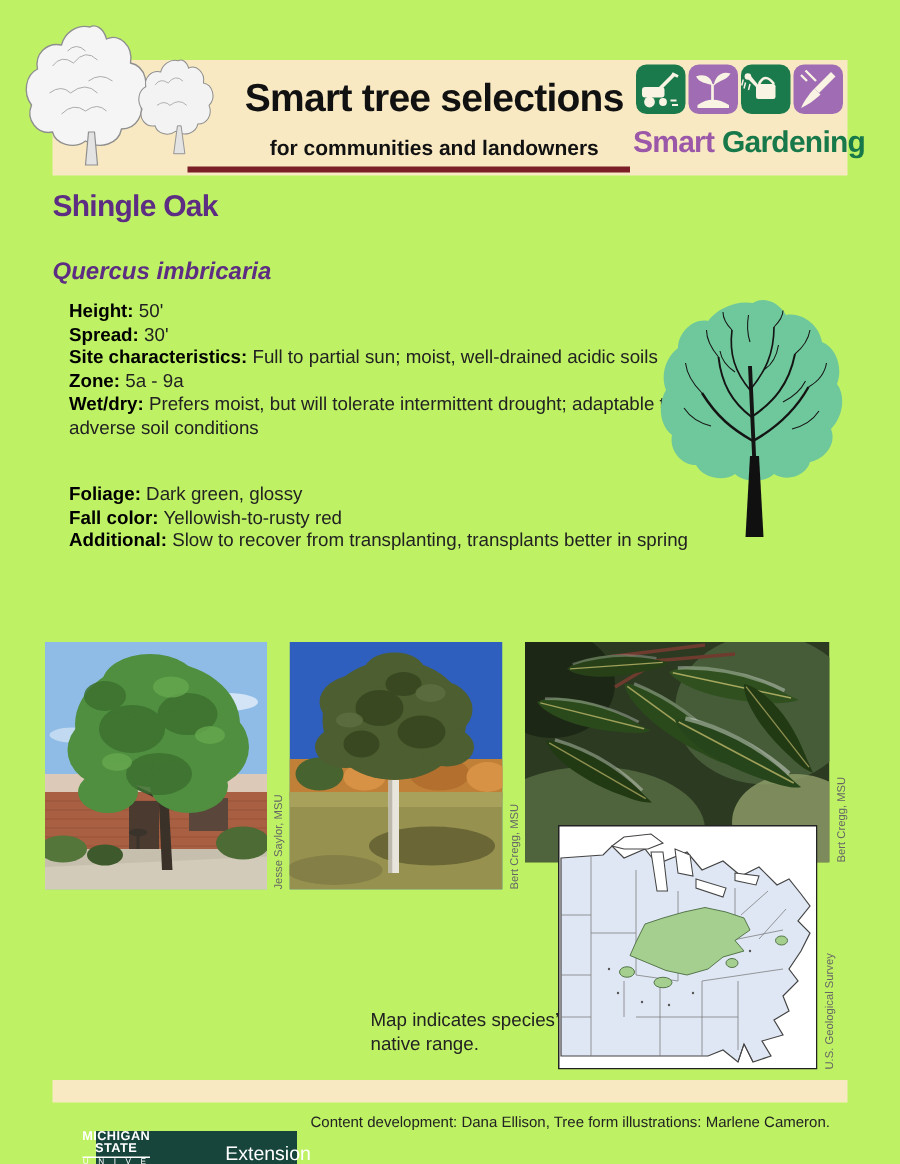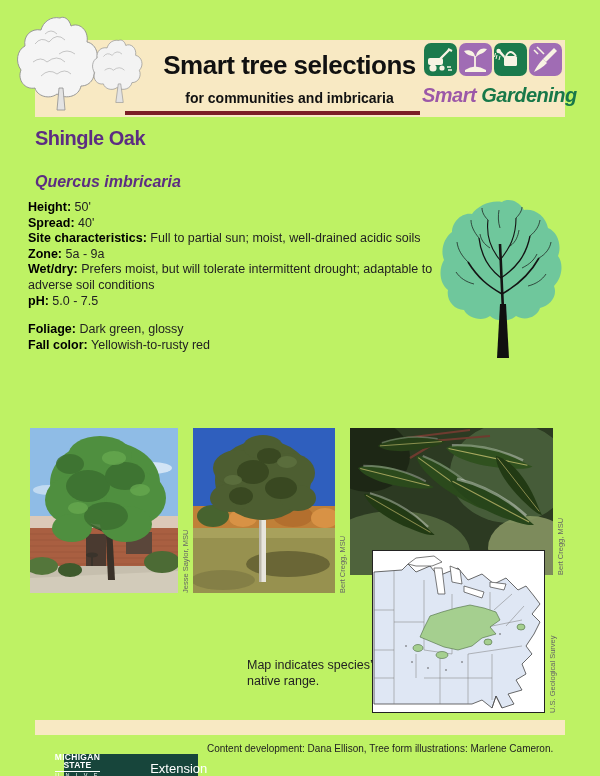--- a/index.html
+++ b/index.html
@@ -11,38 +11,38 @@
   .band{left:35px;top:40px;width:530px;height:77px;background:#F8E9C3;}
   .maroon-rule{left:125px;top:111px;width:295px;height:3.5px;background:#7B1E26;}
   .hdr-title{left:152px;top:50px;width:275px;font-size:26px;font-weight:bold;
              letter-spacing:-0.5px;color:#111;text-align:center;}
   .hdr-sub{left:152px;top:90px;width:275px;font-size:14px;font-weight:bold;color:#111;text-align:center;}
   .tiles{left:424px;top:43px;display:flex;gap:2px;}
   .tile{width:33px;height:33px;border-radius:7px;display:block;}
   .tile.green{background:#1B7A4C;}
   .tile.purple{background:#A06CB4;}
   .brandword{left:422px;top:84px;width:146px;font-size:20px;font-weight:bold;
-             letter-spacing:-0.5px;text-align:right;white-space:nowrap;font-style:italic;}
+             letter-spacing:-0.5px;text-align:right;white-space:nowrap;}
   .brand-smart{color:#9C58A8;}
   .brand-gard{color:#177849;}
 
   
   .h1{left:35px;top:127px;font-size:20px;font-weight:bold;color:#5C2D82;letter-spacing:-0.5px;}
   .latin{left:35px;top:173px;font-size:16px;font-weight:bold;font-style:italic;color:#5C2D82;}
-  .specs{left:28px;font-size:12.5px;line-height:15.6px;color:#222;}
+  .specs{left:46px;font-size:12.5px;line-height:15.6px;color:#222;}
   .specs.blk1{top:200px;width:440px;}
   .specs.blk2{top:322px;width:532px;}
   .specs p{margin:0;}
   .specs b{color:#000;}
 
   
   .fig{display:block;}
   .vcredit{writing-mode:vertical-rl;transform:rotate(180deg);font-size:7.5px;color:#666;
            display:flex;align-items:center;justify-content:flex-start;}
-  .caption{left:247px;top:657px;width:138px;font-size:12.5px;line-height:16px;color:#222;}
+  .caption{left:247px;top:672px;width:138px;font-size:12.5px;line-height:16px;color:#222;}
 
   
   .footer-band{left:35px;top:720px;width:530px;height:15px;background:#F8E9C3;}
   .msu-logo{left:64px;top:754px;width:134px;height:29px;background:#17453B;display:flex;
             align-items:center;justify-content:center;gap:7px;color:#fff;}
   .msu-left{text-align:center;line-height:1;}
   .msu-l1{font-size:8.5px;font-weight:bold;letter-spacing:0.3px;border-bottom:1px solid #fff;padding-bottom:1px;}
   .msu-l2{font-size:5.5px;letter-spacing:2.4px;margin-top:1.5px;}
   .msu-div{width:1px;height:18px;background:#fff;}
   .msu-ext{font-size:13px;margin-left:36px;}
@@ -72,21 +72,21 @@
       <path d="M45,4 C36,2 28,8 26,16 C16,14 8,22 10,32 C2,36 0,48 6,56 C2,66 10,76 20,74 C22,82 34,86 42,80 C52,86 64,82 66,72 C76,72 82,62 78,52 C86,44 82,30 72,28 C74,16 64,8 56,12 C54,4 48,2 45,4 Z" fill="#f3f3f3" stroke="#8f8f8f" stroke-width="1.1"></path>
       <g fill="none" stroke="#a3a3a3" stroke-width="0.9">
         <path d="M20,30 q6,-8 14,-2 q8,-10 16,-2"></path>
         <path d="M22,52 q8,-6 14,0 q10,-8 18,0"></path>
       </g>
       <path d="M40,104 L44,74 L48,74 L52,104 Z" fill="#e3e3e3" stroke="#8f8f8f" stroke-width="1"></path>
     </g>
   </svg>
 
   <div class="abs hdr-title">Smart tree selections</div>
-  <div class="abs hdr-sub">for communities and imbricaria</div>
+  <div class="abs hdr-sub">for communities and landowners</div>
 
   <div class="abs tiles">
     <svg class="tile green" viewBox="0 0 33 33">
       <g fill="#F8F3E3" stroke="#F8F3E3">
         <path d="M15,17 L25,7" fill="none" stroke-width="2.4" stroke-linecap="round"></path>
         <path d="M24,6 l4,2" fill="none" stroke-width="2"></path>
         <rect x="4" y="15" width="15" height="7" rx="2" stroke="none"></rect>
         <circle cx="9" cy="25" r="3.6" stroke="none"></circle>
         <circle cx="18" cy="25" r="2.6" stroke="none"></circle>
         <path d="M23,24 h4 M24,27 h4" fill="none" stroke-width="1.4"></path>
@@ -120,30 +120,30 @@
   <div class="abs brandword">
     <span class="brand-smart">Smart</span>
     <span class="brand-gard">Gardening</span>
   </div>
 
   <div class="abs h1">Shingle Oak</div>
   <div class="abs latin">Quercus imbricaria</div>
 
   <div class="abs specs blk1">
     <p><b>Height:</b> <span>50'</span></p>
-    <p><b>Spread:</b> <span>40'</span></p>
+    <p><b>Spread:</b> <span>30'</span></p>
     <p><b>Site characteristics:</b> <span>Full to partial sun; moist, well-drained acidic soils</span></p>
     <p><b>Zone:</b> <span>5a - 9a</span></p>
     <p><b>Wet/dry:</b> <span>Prefers moist, but will tolerate intermittent drought; adaptable to adverse soil conditions</span></p>
-    <p><b>pH:</b> <span>5.0 - 7.5</span></p>
   </div>
 
   <div class="abs specs blk2">
     <p><b>Foliage:</b> <span>Dark green, glossy</span></p>
     <p><b>Fall color:</b> <span>Yellowish-to-rusty red</span></p>
+    <p><b>Additional:</b> <span>Slow to recover from transplanting, transplants better in spring</span></p>
   </div>
 
   <svg class="abs fig" style="left:438px;top:198px;" width="130" height="160" viewBox="0 0 130 160">
     <path d="M64,4 C52,2 40,8 34,16 C24,14 14,24 14,34 C6,40 2,52 6,62 C0,72 2,86 10,92 C8,102 16,112 26,112 C30,120 44,124 52,118 C58,124 72,124 78,118 C88,124 100,118 102,110 C112,108 120,98 116,88 C124,80 126,66 120,58 C124,48 120,34 110,30 C108,18 96,10 86,12 C80,2 70,0 64,4 Z" fill="#6FC79C"></path>
     <g fill="none" stroke="#141414">
       <path d="M65,112 C64,90 63,70 62,46" stroke-width="2.6"></path>
       <path d="M64,96 C50,88 40,80 30,64" stroke-width="1.6"></path>
       <path d="M64,96 C80,87 92,76 101,60" stroke-width="1.6"></path>
       <path d="M63,80 C50,70 43,58 41,40" stroke-width="1.3"></path>
       <path d="M63,80 C78,70 88,58 92,38" stroke-width="1.3"></path>

